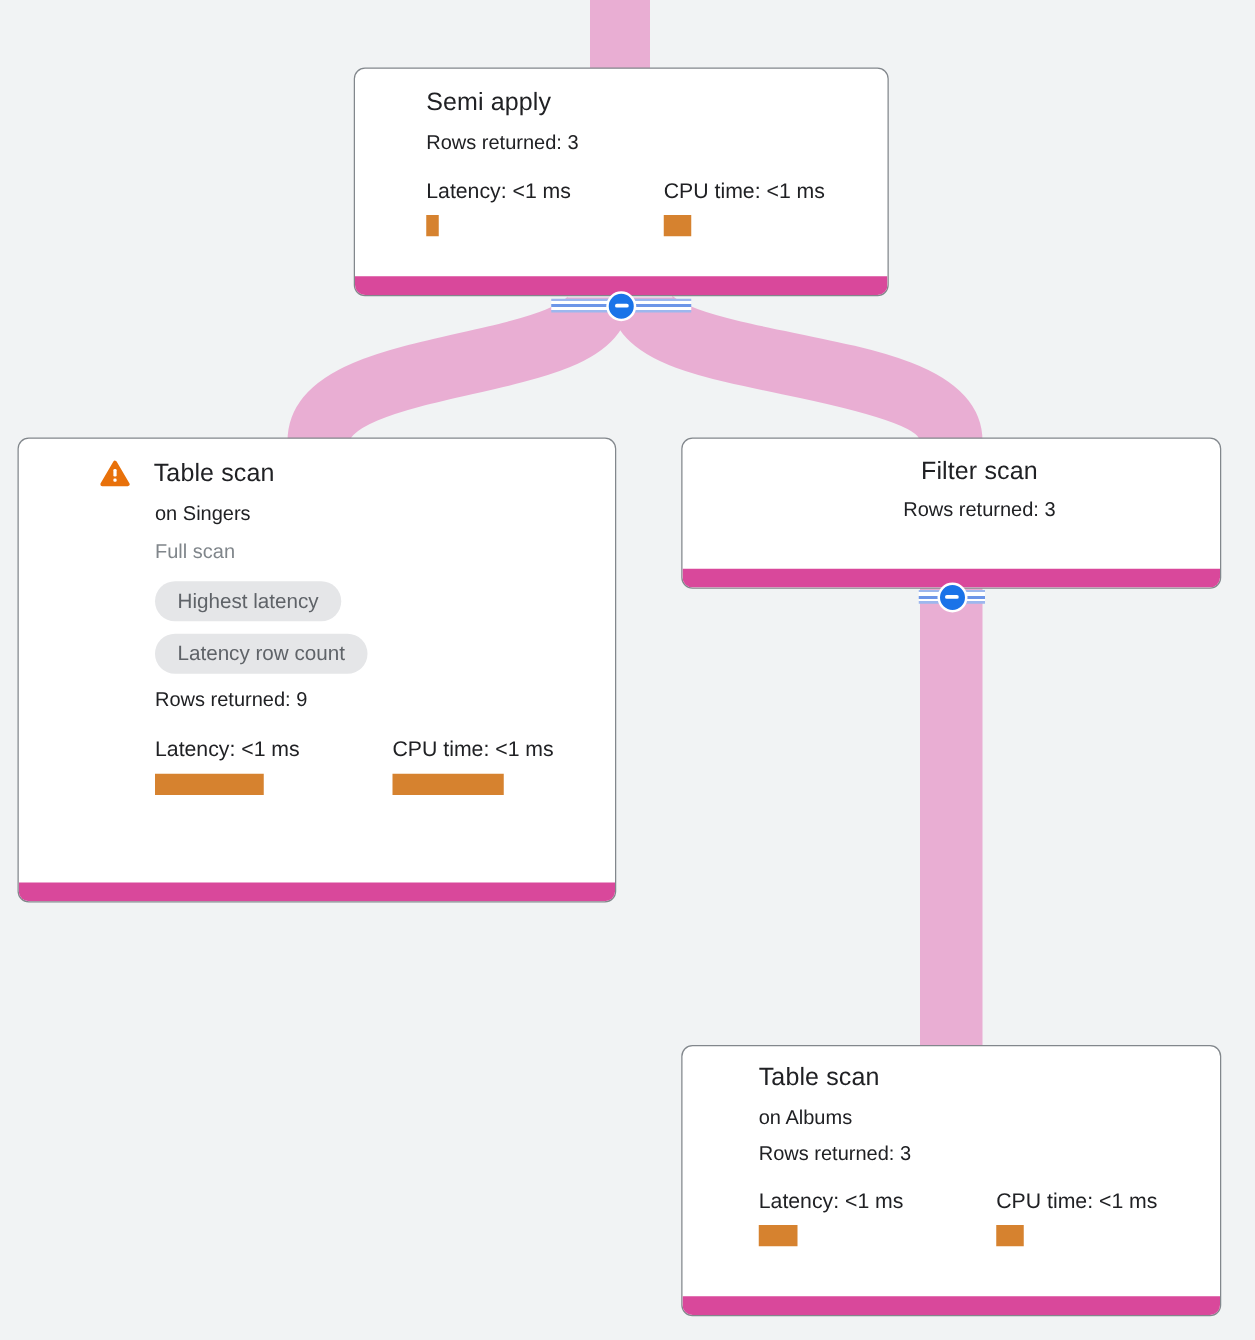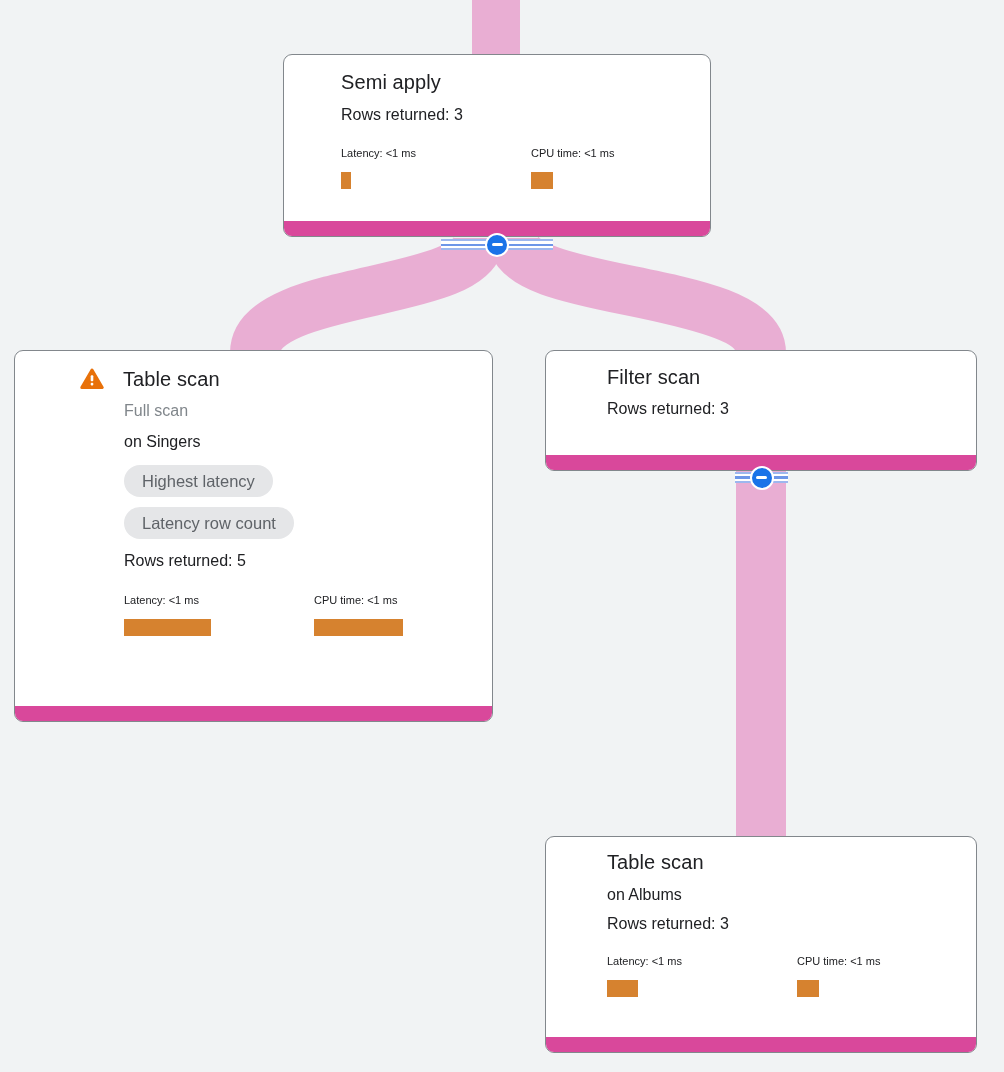--- a/index.html
+++ b/index.html
@@ -29,21 +29,21 @@
   }
   .node-title{
     font-size:20px;font-weight:500;color:#202124;line-height:26px;
     letter-spacing:.1px;
   }
   .node-line{font-size:16px;color:#202124;line-height:22px;}
   .node-line.dim{color:#80868b;}
 
   .metrics{display:flex;}
   .metric{width:190px;flex:0 0 190px;}
-  .metric-label{font-size:11px;color:#202124;line-height:22px;margin-bottom:8px;}
+  .metric-label{font-size:17px;color:#202124;line-height:22px;margin-bottom:8px;}
   .metric-bar{height:17px;background:#d6822f;}
 
   
   .card.semi .card-body{padding:14px 16px 0 13px;}
   .card.semi .node-title{margin-bottom:9px;}
   .card.semi .rows{margin-bottom:16px;}
 
   
   .card.singers .card-head{
     display:flex;align-items:center;padding:15px 16px 0 21px;
@@ -133,42 +133,42 @@
       <span class="warn">
         <svg width="24" height="22" viewBox="0 0 24 22">
           <path d="M12 2 L22.2 19.4 H1.8 Z" fill="#e8710a" stroke="#e8710a" stroke-width="3" stroke-linejoin="round"></path>
           <rect x="10.7" y="7.2" width="2.6" height="6" rx="1" fill="#ffffff"></rect>
           <rect x="10.7" y="14.8" width="2.6" height="2.6" rx="1" fill="#ffffff"></rect>
         </svg>
       </span>
       <div class="node-title">Table scan</div>
     </div>
     <div class="card-content">
+      <div class="node-line target">on Singers</div>
       <div class="node-line dim scanmode">Full scan</div>
-      <div class="node-line target">on Singers</div>
       <div class="badges">
         <span class="badge">Highest latency</span>
         <span class="badge">Latency row count</span>
       </div>
-      <div class="node-line rows">Rows returned: 5</div>
+      <div class="node-line rows">Rows returned: 9</div>
       <div class="metrics">
         <div class="metric">
           <div class="metric-label">Latency: &lt;1 ms</div>
           <div class="metric-bar" style="width: 87px;"></div>
         </div>
         <div class="metric">
           <div class="metric-label">CPU time: &lt;1 ms</div>
           <div class="metric-bar" style="width: 89px;"></div>
         </div>
       </div>
     </div>
     <div class="card-footer"></div>
   </div>
 
-  <div class="card filter" style="left:545px;top:350px;width:432px;height:121px;">
+  <div class="card filter" style="left:545px;top:350px;width:432px;height:121px;text-align:center;">
     <div class="card-body">
       <div class="node-title">Filter scan</div>
       <div class="node-line rows">Rows returned: 3</div>
     </div>
     <div class="card-footer"></div>
   </div>
 
   <div class="collapse-btn" style="left:735px;top:465px;width:53px;height:25px;">
     <div class="stripes"></div>
     <div class="circle">

